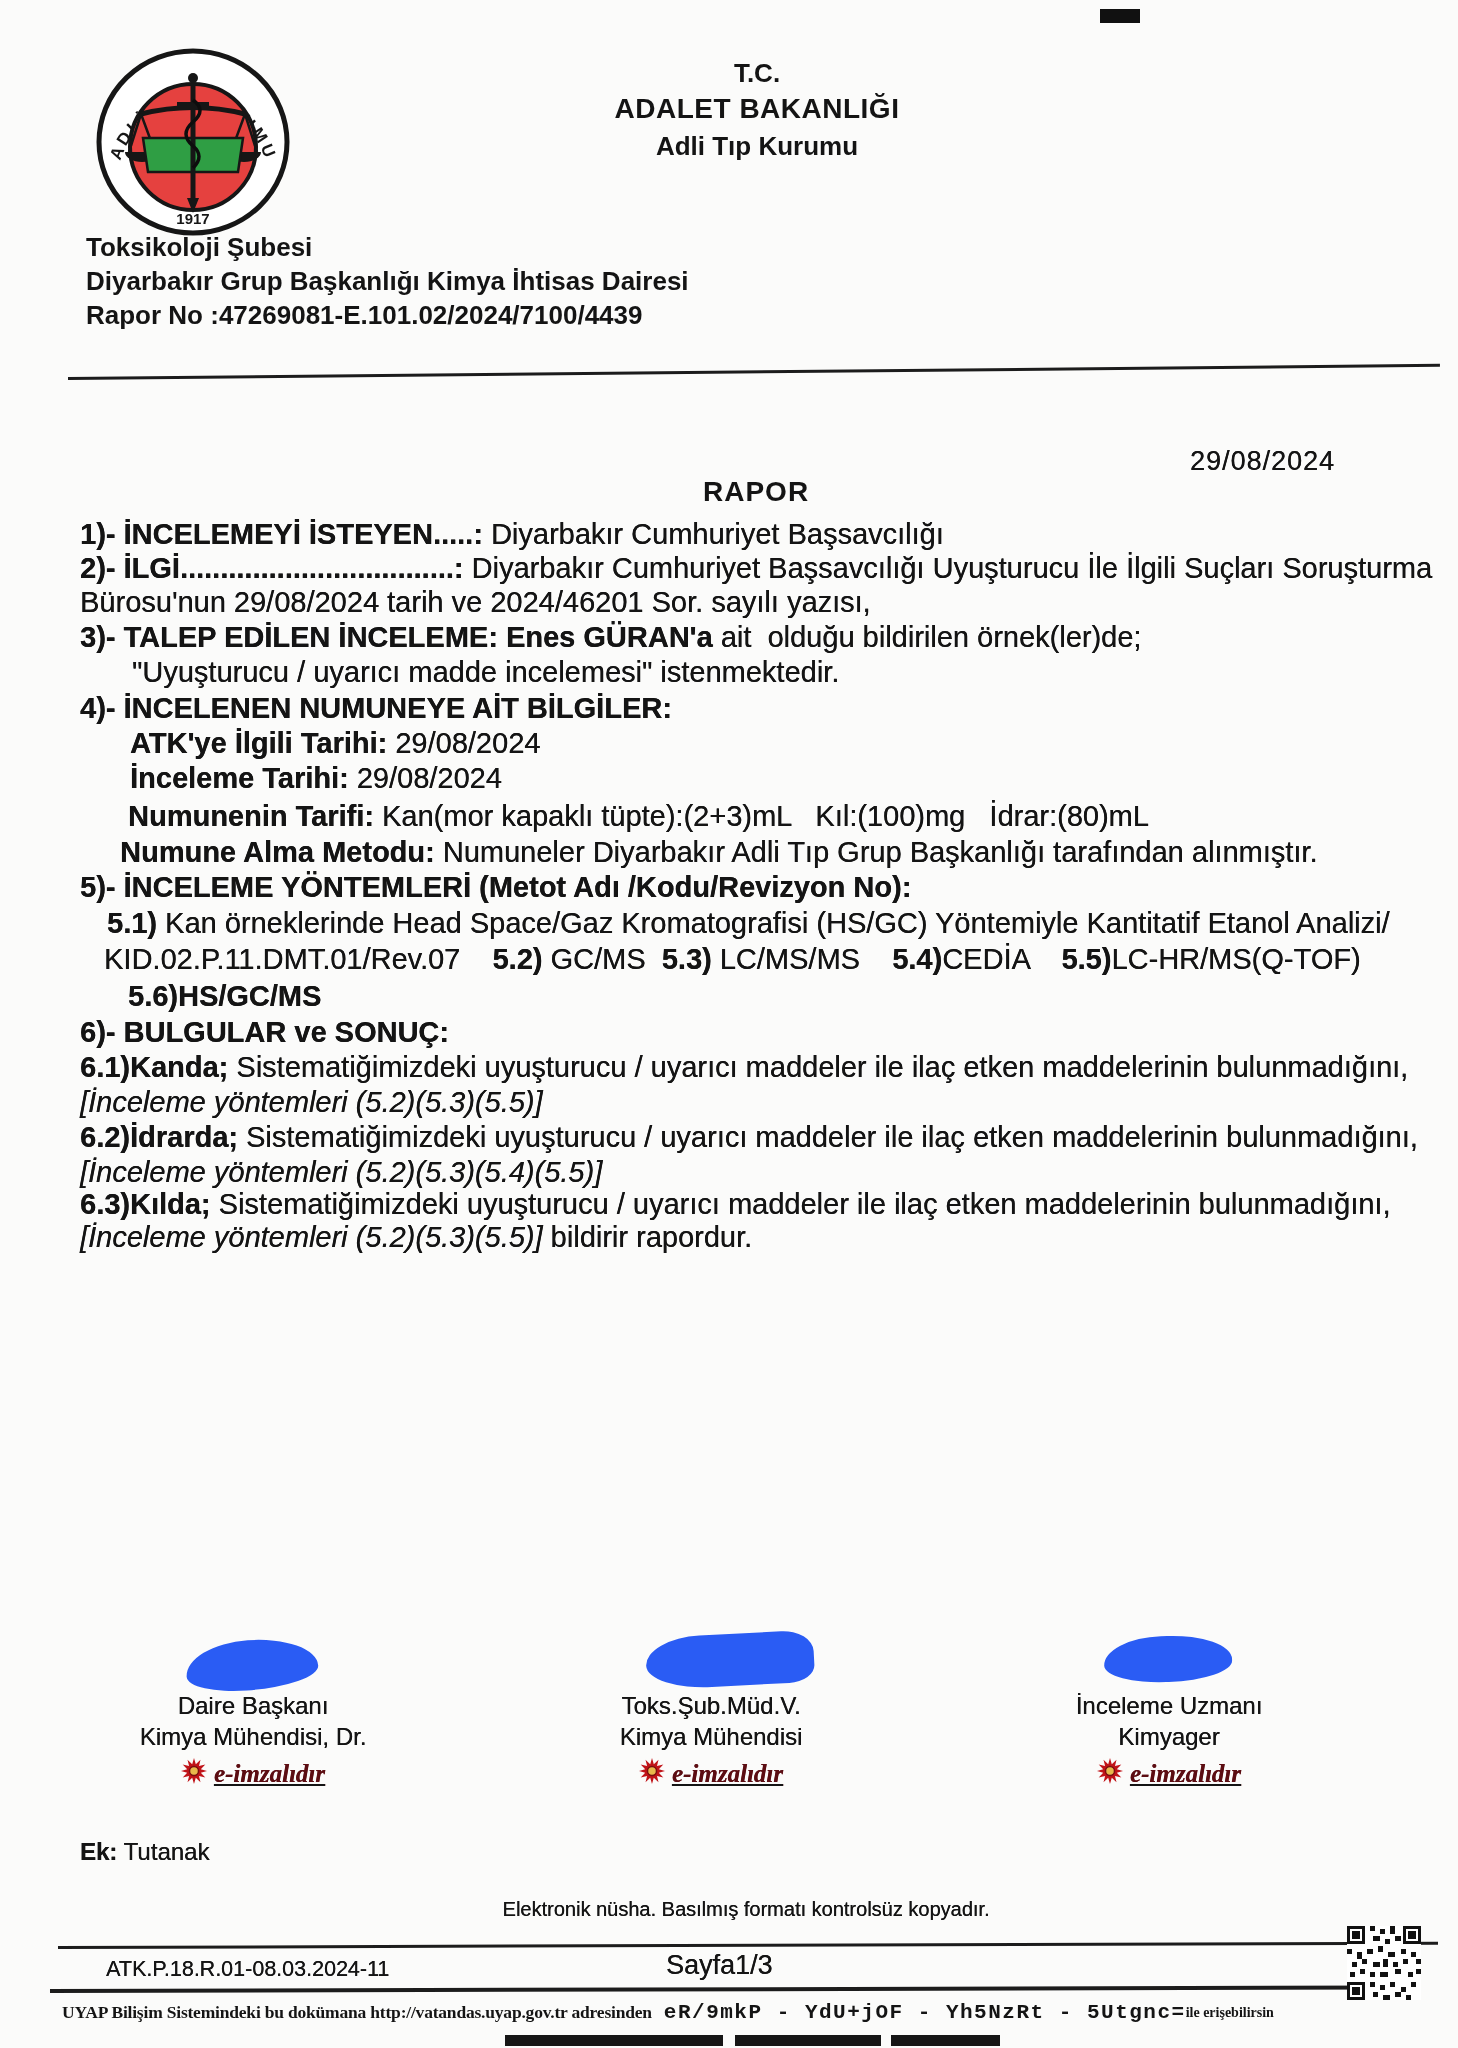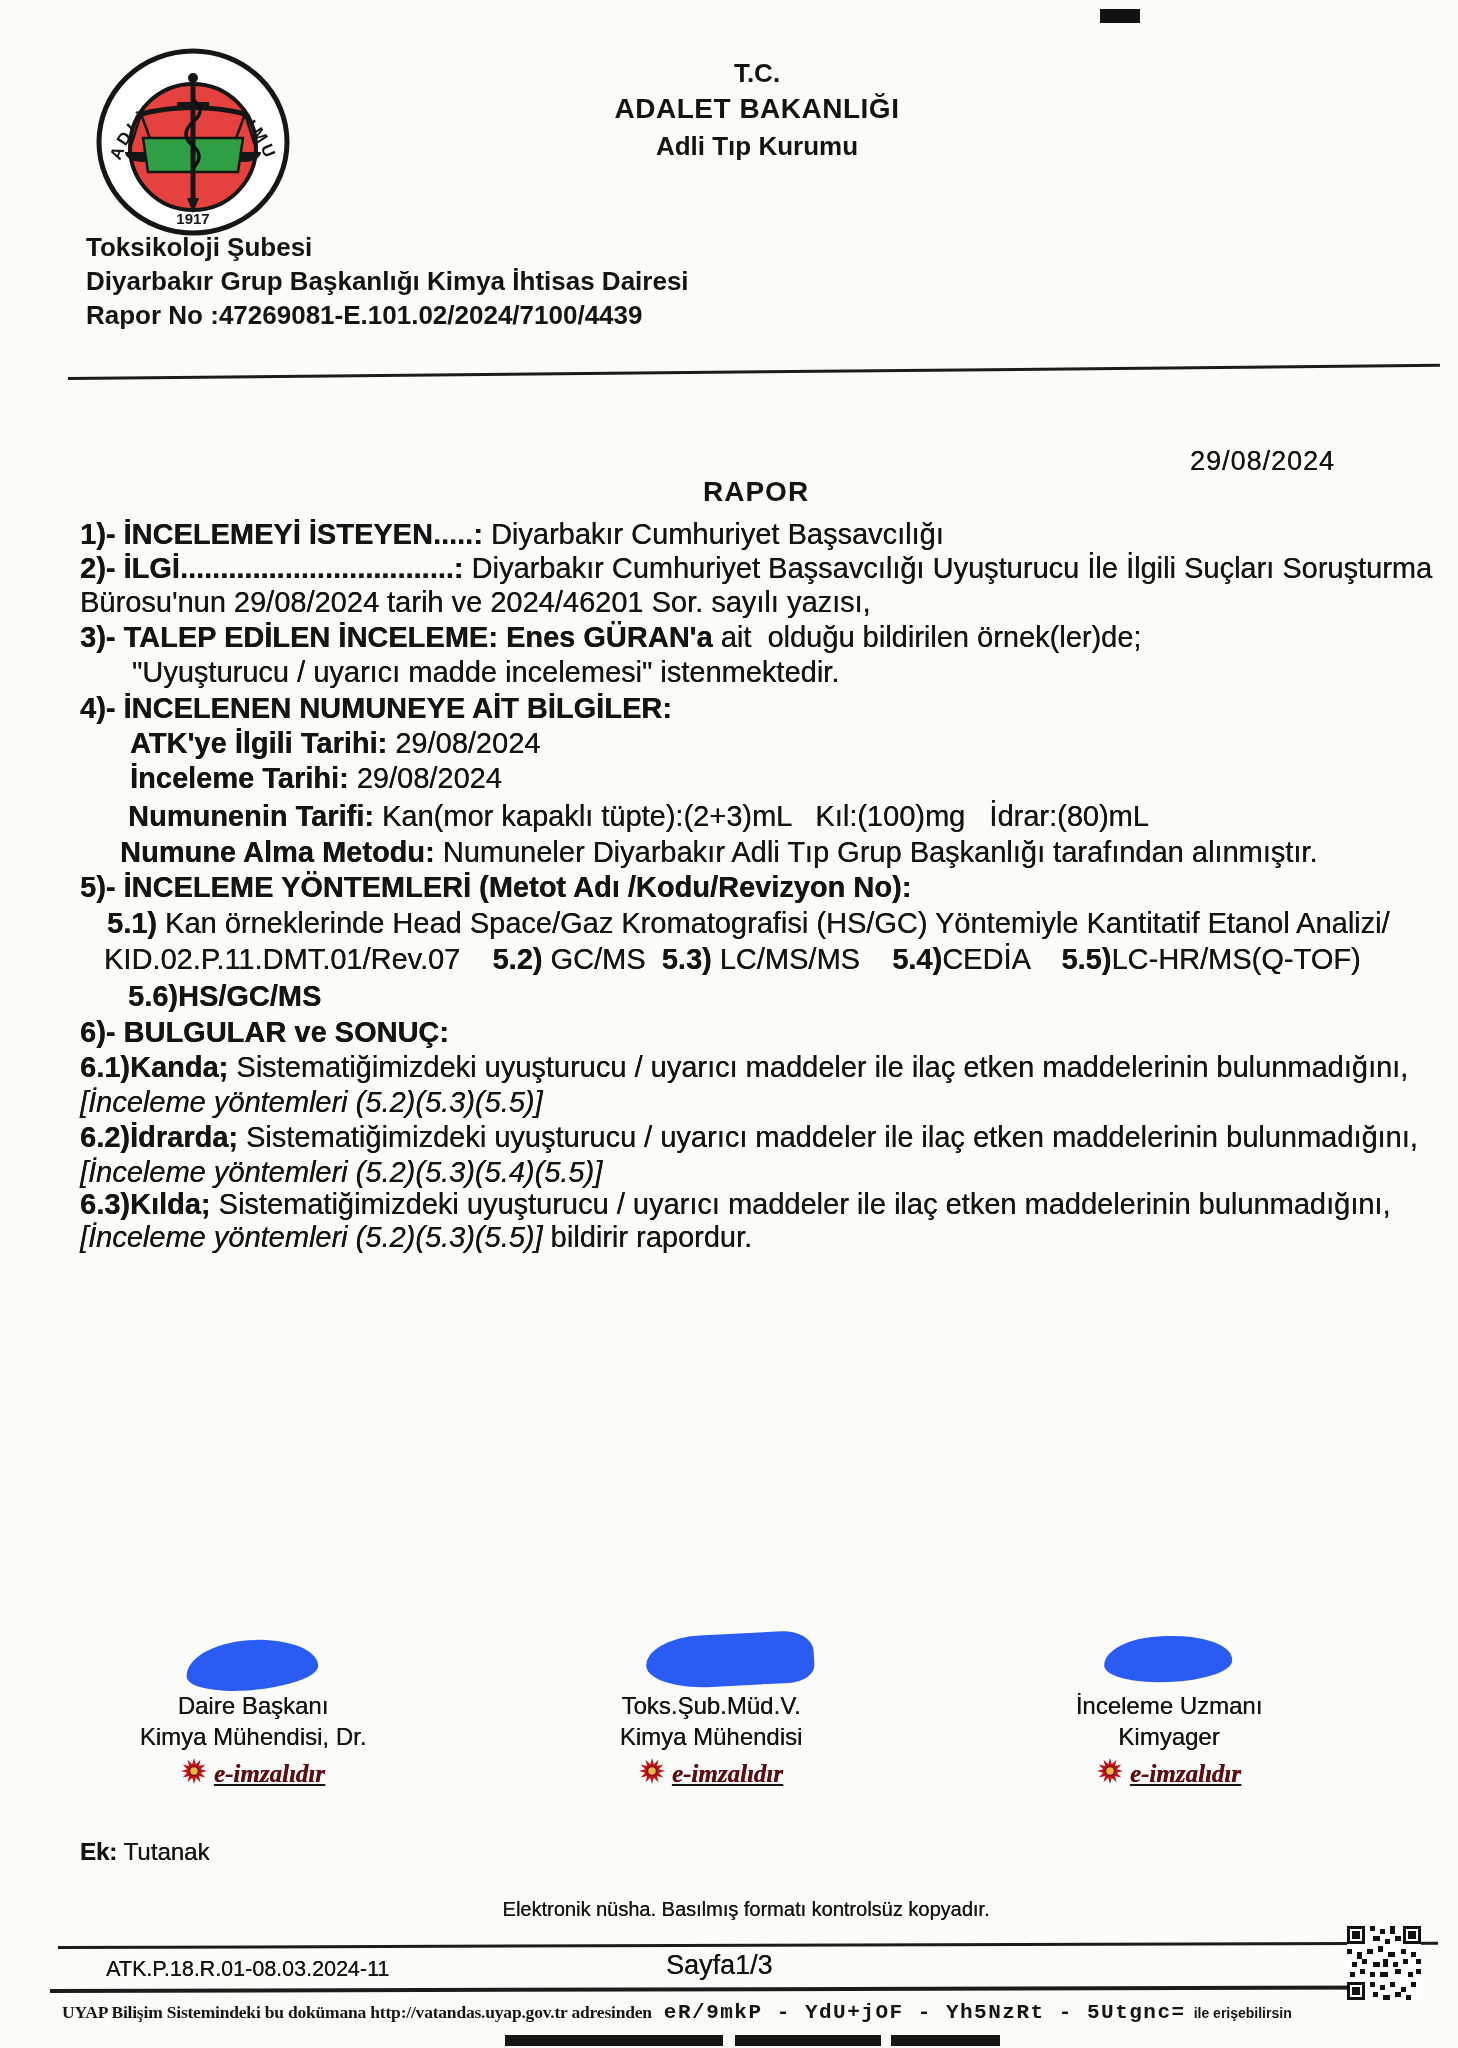--- a/index.html
+++ b/index.html
@@ -36,21 +36,21 @@
   .esig-text{font-family:"Liberation Serif","DejaVu Serif",serif;font-style:italic;font-weight:700;
     color:#5c0d12;font-size:25px;}
   
   .ek{left:80px;top:1838px;font-size:24px;}
   .copy-note{left:34px;top:1898px;width:1424px;text-align:center;font-size:20px;}
   .doc-code{left:62px;top:1957px;font-size:21.5px;margin-left:44px;}
   .page-no{left:666px;top:1950px;font-size:27px;}
   .uyap{left:62px;top:2001px;display:flex;align-items:center;white-space:nowrap;}
   .uyap-pre{font-family:"Liberation Serif","DejaVu Serif",serif;font-weight:700;font-size:17.5px;letter-spacing:-.2px;}
   .uyap-code{font-family:"Liberation Mono","DejaVu Sans Mono",monospace;font-size:21px;letter-spacing:1.5px;margin-left:12px;font-weight:700;}
-  .uyap-suf{font-family:Liberation Sans, sans-serif;font-weight:700;font-size:14px;margin-left:8px;}
+  .uyap-suf{font-family:Liberation Serif, serif;font-weight:700;font-size:14px;margin-left:0;}
   .redact-bar{left:505px;top:2035px;width:495px;height:11px;
     background:linear-gradient(90deg,#161616 0 44%,rgba(0,0,0,0) 44% 46.5%,#161616 46.5% 76%,rgba(0,0,0,0) 76% 78%,#161616 78% 100%);}
   .top-mark{left:1100px;top:9px;width:40px;height:14px;background:#111;}
 </style>
 </head>
 <body>
 
 <div class="abs top-mark"></div>
 
 <div class="abs" style="left:95px;top:48px;width:196px;height:188px;">

